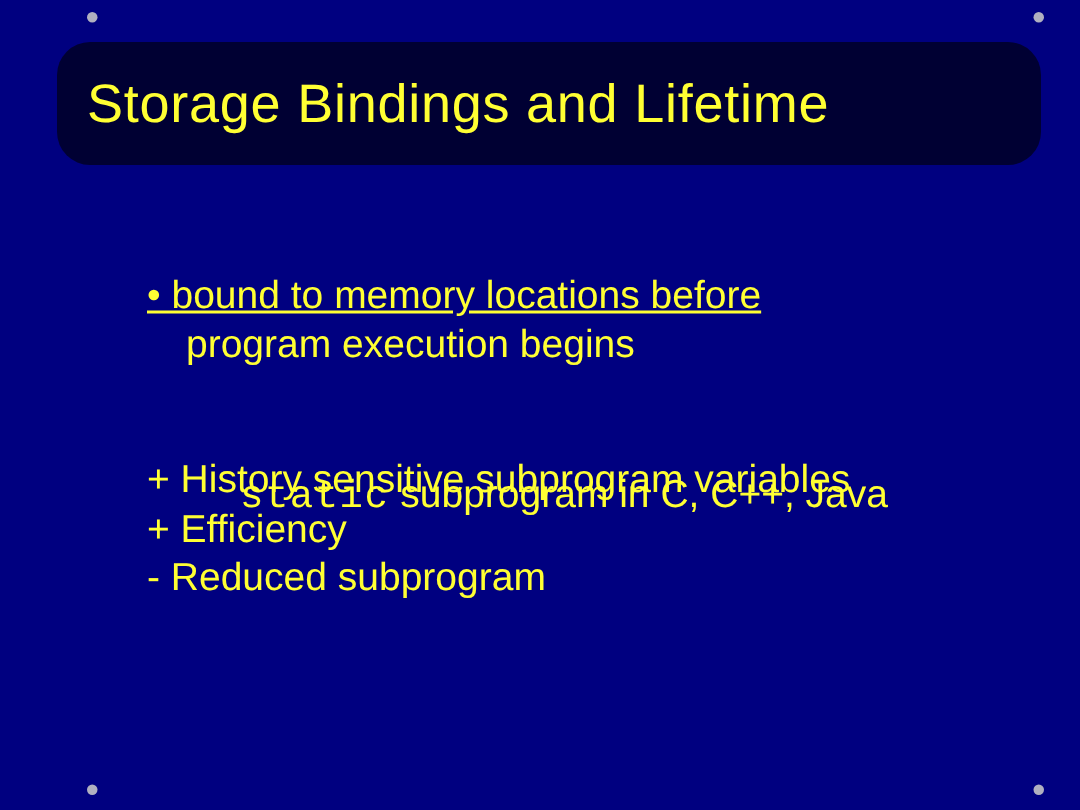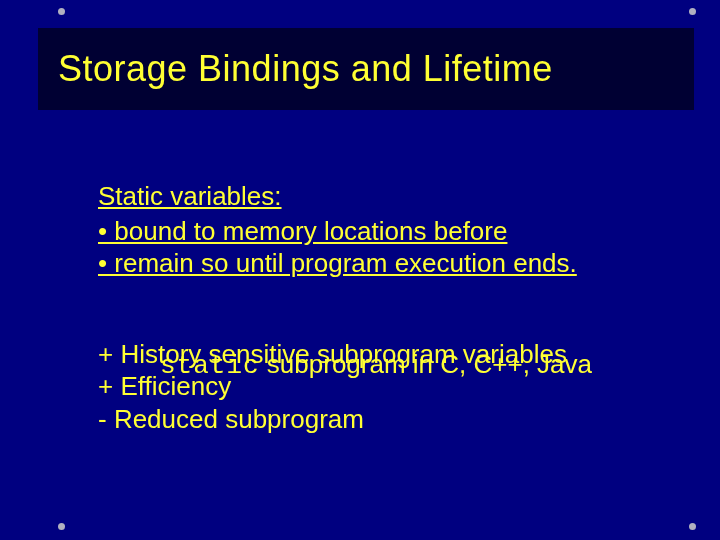--- a/index.html
+++ b/index.html
@@ -29,20 +29,21 @@
   .title-box {
     position: absolute;
     top: 28px;
     left: 38px;
     right: 26px;
     height: 82px;
     background: #000033;
     display: flex;
     align-items: center;
     padding-left: 20px;
+    border-radius: 22px;
   }
   .title-text {
     color: #ffff33;
     font-size: 36px;
     font-weight: 400;
     letter-spacing: 0.5px;
   }
   .content {
     position: absolute;
     top: 180px;
@@ -88,23 +89,22 @@
   <div class="corner-dot dot-tl"></div>
   <div class="corner-dot dot-tr"></div>
   <div class="corner-dot dot-bl"></div>
   <div class="corner-dot dot-br"></div>
 
   <div class="title-box">
     <div class="title-text">Storage Bindings and Lifetime</div>
   </div>
 
   <div class="content">
-    <div class="section-heading">Static variables:</div>
     <div class="bullet-line">•  bound to memory locations before</div>
-    <div class="bullet-line">•  remain so until program execution ends.</div>
+    <div class="bullet-cont">program execution begins</div>
 
     <div class="overlap-block">
       <div class="layer layer-a">
         <div> + History sensitive subprogram variables</div>
         <div> + Efficiency</div>
         <div> -  Reduced subprogram</div>
       </div>
       <div class="layer layer-b">
         <div class="indent-static">
           <span class="mono">static</span><span> subprogram in C, C++, Java</span>

